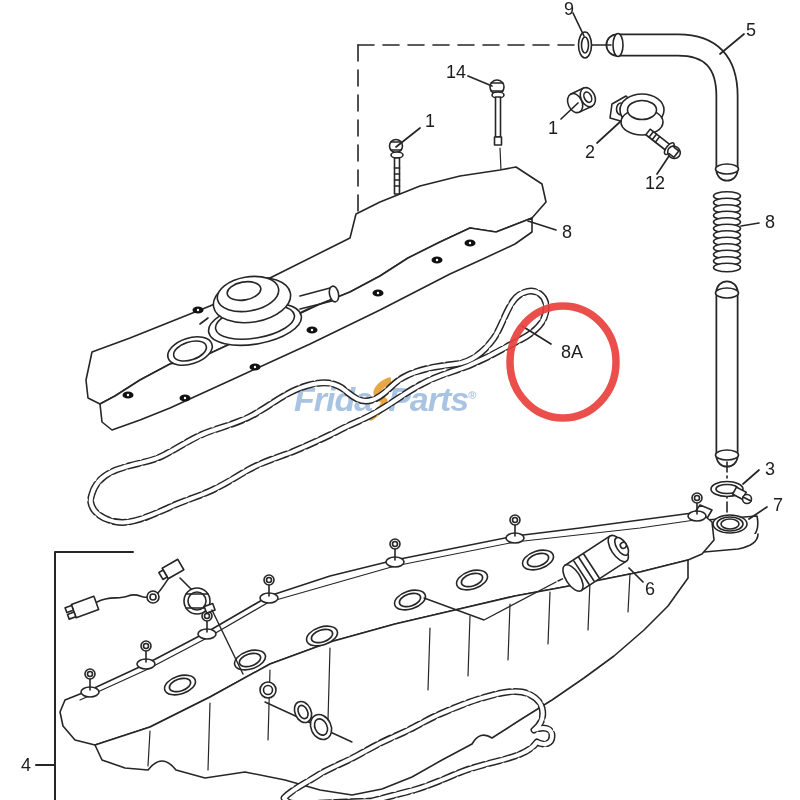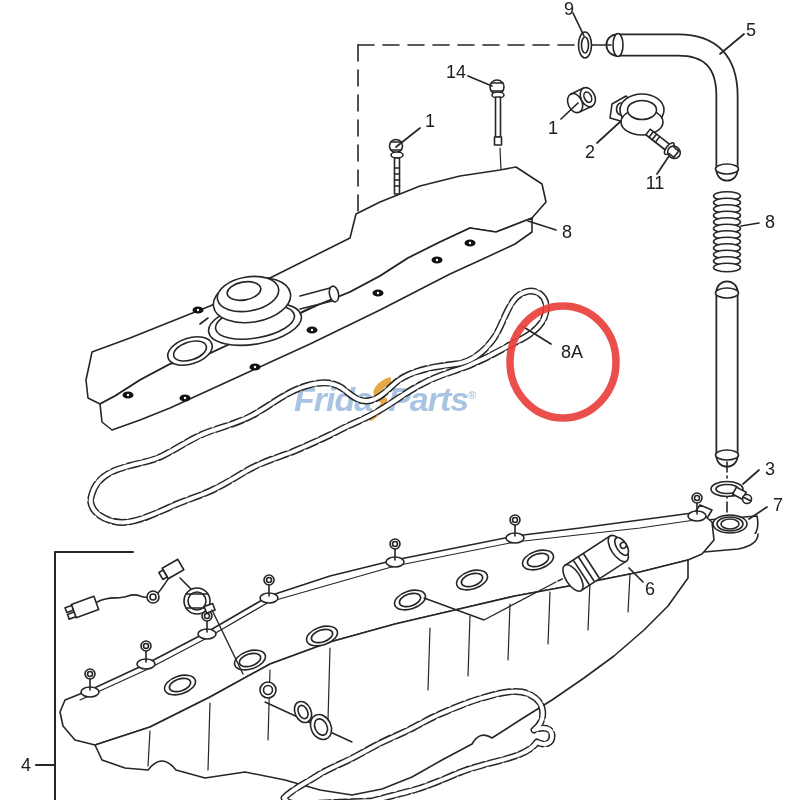--- a/index.html
+++ b/index.html
@@ -338,21 +338,21 @@
 
     <ellipse cx="563" cy="362" rx="53" ry="56" stroke="#e8403c" stroke-width="7.5" opacity="0.92"></ellipse>
   </svg>
 
   <div class="co" style="left:430px;top:121px">1</div>
   <div class="co" style="left:456px;top:72px">14</div>
   <div class="co" style="left:569px;top:9px">9</div>
   <div class="co" style="left:751px;top:30px">5</div>
   <div class="co" style="left:553px;top:128px">1</div>
   <div class="co" style="left:590px;top:152px">2</div>
-  <div class="co" style="left:655px;top:183px">11</div>
+  <div class="co" style="left:655px;top:183px">12</div>
   <div class="co" style="left:770px;top:222px">8</div>
   <div class="co" style="left:567px;top:232px">8</div>
   <div class="co" style="left:572px;top:352px">8A</div>
   <div class="co" style="left:770px;top:469px">3</div>
   <div class="co" style="left:778px;top:505px">7</div>
   <div class="co" style="left:650px;top:589px">6</div>
   <div class="co" style="left:26px;top:765px">4</div>
 
 </div>
 

